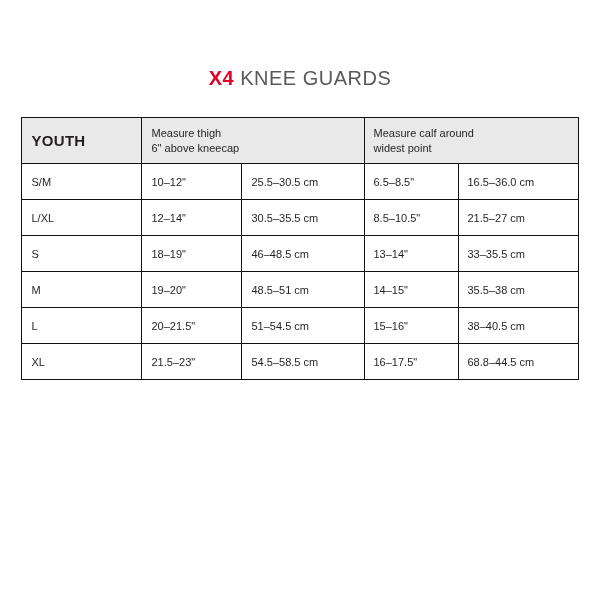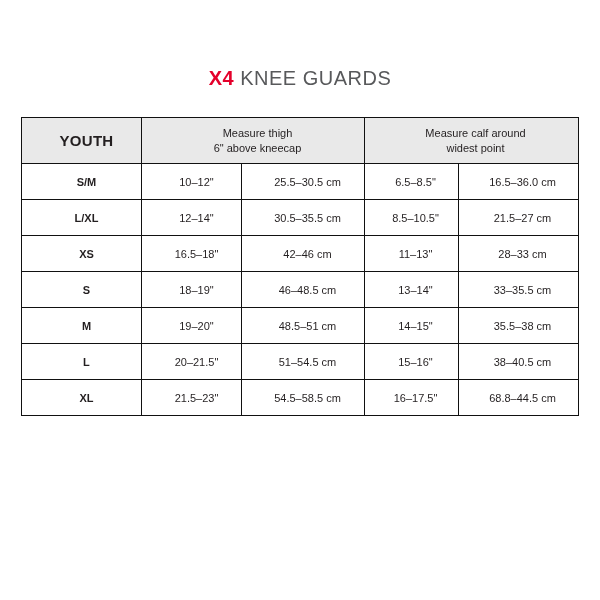--- a/index.html
+++ b/index.html
@@ -35,39 +35,38 @@
   }
   .title .rest {
     color: #58595b;
     font-weight: 400;
   }
   table.sizechart {
     border-collapse: collapse;
     margin: 29px auto 0 auto;
     width: 556px;
     table-layout: fixed;
-    text-align: center;
   }
   table.sizechart td {
     border: 1px solid #111111;
     font-size: 11px;
     padding: 0 0 0 9px;
     height: 35px;
     vertical-align: middle;
     color: #231f20;
   }
   
   col.c-size   { width: 120px; }
   col.c-thigh1 { width: 100px; }
   col.c-thigh2 { width: 122px; }
   col.c-calf1  { width: 94px; }
   col.c-calf2  { width: 120px; }
 
   td.size-cell {
-    font-weight: bold;
+    font-weight: normal;
     font-size: 14px;
     padding-left: 14px;
   }
   tr.section td {
     background: #e9e9e9;
     height: 45px;
   }
   tr.section td.size-cell {
     font-weight: bold;
     font-size: 15px;
@@ -120,27 +119,20 @@
       </tr>
       <tr>
         <td class="size-cell">L/XL</td>
         <td class="nowrap">12–14"</td>
         <td class="nowrap">30.5–35.5 cm</td>
         <td class="nowrap">8.5–10.5"</td>
         <td class="nowrap">21.5–27 cm</td>
       </tr>
 
       <tr>
-        <td class="size-cell">XS</td>
-        <td class="nowrap">16.5–18"</td>
-        <td class="nowrap">42–46 cm</td>
-        <td class="nowrap">11–13"</td>
-        <td class="nowrap">28–33 cm</td>
-      </tr>
-      <tr>
         <td class="size-cell">S</td>
         <td class="nowrap">18–19"</td>
         <td class="nowrap">46–48.5 cm</td>
         <td class="nowrap">13–14"</td>
         <td class="nowrap">33–35.5 cm</td>
       </tr>
       <tr>
         <td class="size-cell">M</td>
         <td class="nowrap">19–20"</td>
         <td class="nowrap">48.5–51 cm</td>

